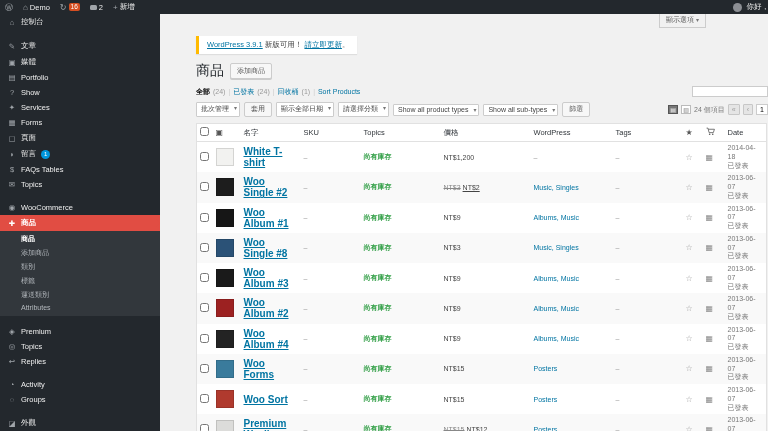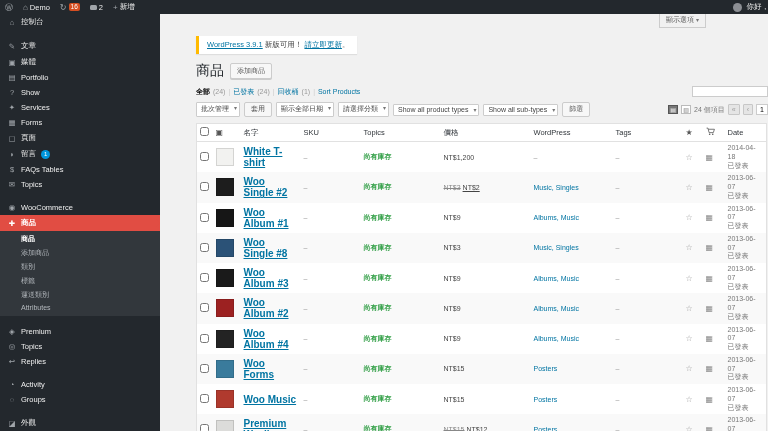--- a/index.html
+++ b/index.html
@@ -447,21 +447,21 @@
           <td class="datecell">
             <div>2013-06-07</div>
             <div>已發表</div>
           </td>
         </tr>
         <tr>
           <td><input class="cbx" type="checkbox" style=""></td>
           <td>
             <div class="thumb" style="background: rgb(176, 58, 46);"></div>
           </td>
-          <td><span class="name-link">Woo Music</span></td>
+          <td><span class="name-link">Woo Sort</span></td>
           <td class="dash">–</td>
           <td><span class="instock">尚有庫存</span></td>
           <td><span>NT$15</span></td>
           <td><span class="link">Posters</span></td>
           <td class="dash">–</td>
           <td><span class="row-star">☆</span></td>
           <td><span class="type-ic">▦</span></td>
           <td class="datecell">
             <div>2013-06-07</div>
             <div>已發表</div>

